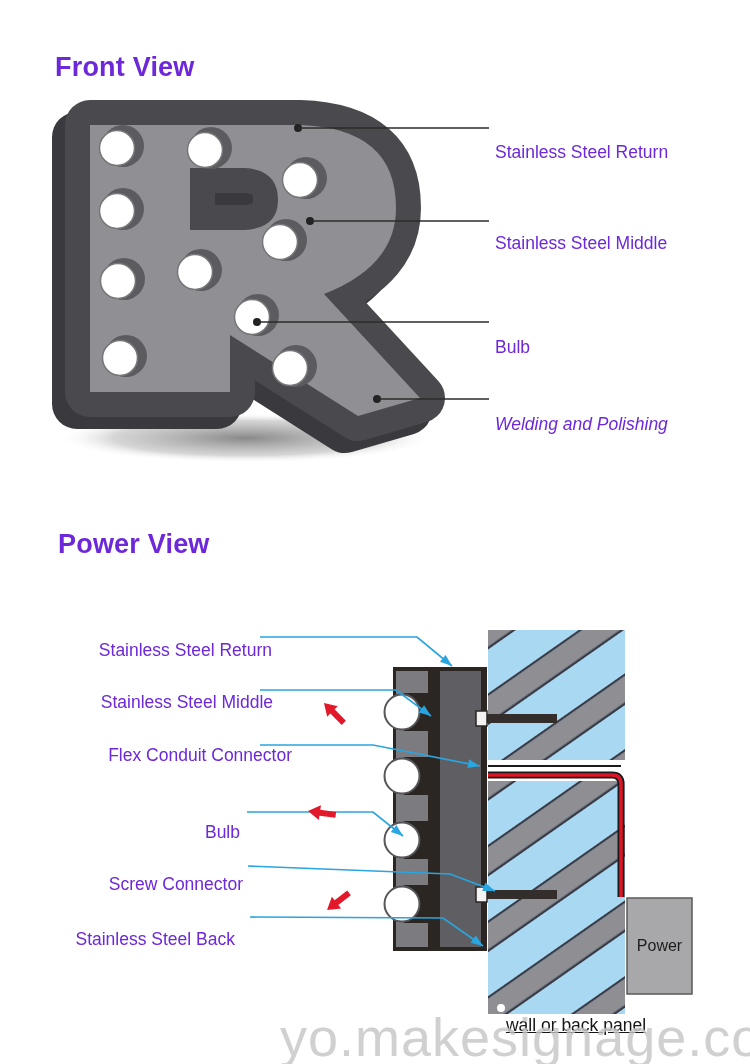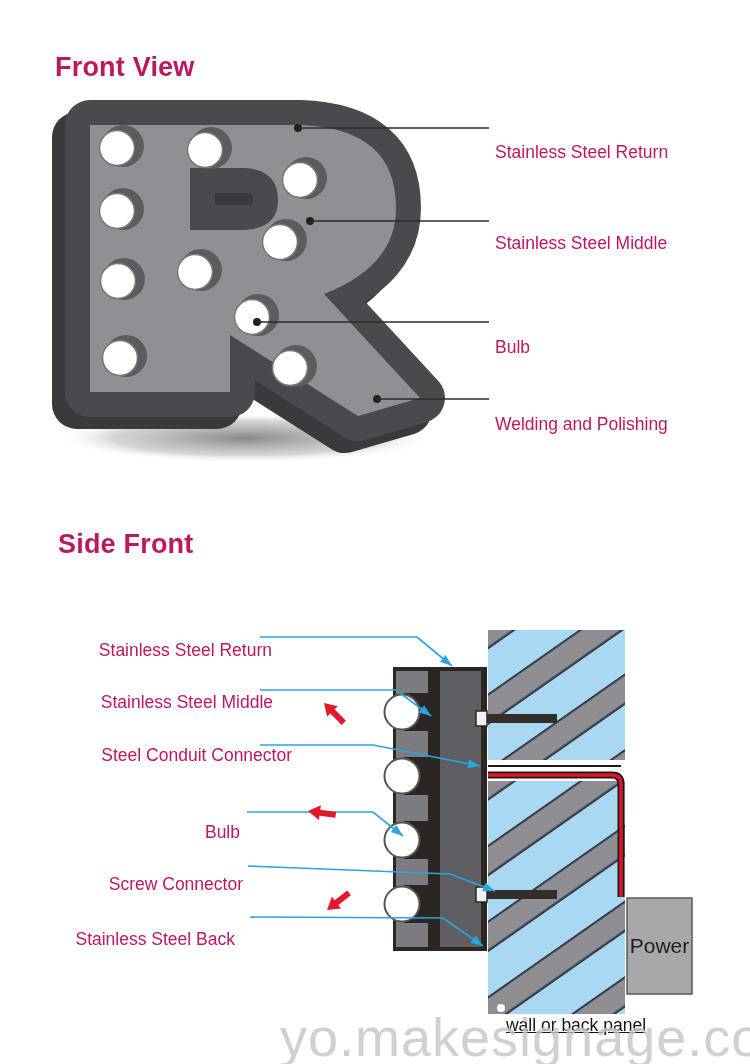--- a/index.html
+++ b/index.html
@@ -1,27 +1,27 @@
 <!DOCTYPE html>
 <html><head>
 <meta charset="utf-8">
 <style>
   html,body{margin:0;padding:0;}
   body{
     width:750px;height:1064px;position:relative;background:#ffffff;
     font-family:"Liberation Sans","DejaVu Sans",sans-serif;overflow:hidden;
   }
   #art{position:absolute;left:0;top:0;z-index:1;}
-  .txt{position:absolute;z-index:3;color:#be185d;white-space:nowrap;}
+  .txt{position:absolute;z-index:3;color:#6d28d9;white-space:nowrap;}
   .title{font-size:27px;font-weight:bold;letter-spacing:.2px;}
   .lbl{font-size:17.5px;margin-top:24px;}
   .lbl.right{text-align:right;}
   .power-box-label{
     position:absolute;z-index:3;display:flex;align-items:center;justify-content:center;
-    font-size:21px;color:#1d1d1d;
+    font-size:16px;color:#1d1d1d;
   }
   .wall-label{position:absolute;z-index:4;font-size:17.5px;color:#151515;text-align:center;white-space:nowrap;text-decoration:underline;}
   .watermark{
     position:absolute;z-index:5;font-size:54px;color:rgba(198,198,198,0.82);
     letter-spacing:1px;white-space:nowrap;
   }
 </style>
 </head>
 <body>
 
@@ -192,27 +192,27 @@
       <path d="M0,0 L12,-7.5 L12,-3 L28,-3 L28,3 L12,3 L12,7.5 Z" transform="translate(327,910) rotate(-38)"></path>
     </g>
   </g>
 </svg>
 
 <div class="txt title" style="left:55px;top:52px;">Front View</div>
 
 <div class="txt lbl" style="left:495px;top:118px;">Stainless Steel Return</div>
 <div class="txt lbl" style="left:495px;top:209px;">Stainless Steel Middle</div>
 <div class="txt lbl" style="left:495px;top:313px;">Bulb</div>
-<div class="txt lbl" style="left:495px;top:390px;">Welding and Polishing</div>
-
-<div class="txt title" style="left:58px;top:529px;">Side Front</div>
+<div class="txt lbl" style="left:495px;top:390px;font-style:italic;">Welding and Polishing</div>
+
+<div class="txt title" style="left:58px;top:529px;">Power View</div>
 
 <div class="txt lbl right" style="left:40px;top:616px;width:232px;">Stainless Steel Return</div>
 <div class="txt lbl right" style="left:40px;top:668px;width:233px;">Stainless Steel Middle</div>
-<div class="txt lbl right" style="left:40px;top:721px;width:252px;">Steel Conduit Connector</div>
+<div class="txt lbl right" style="left:40px;top:721px;width:252px;">Flex Conduit Connector</div>
 <div class="txt lbl right" style="left:40px;top:798px;width:200px;">Bulb</div>
 <div class="txt lbl right" style="left:40px;top:850px;width:203px;">Screw Connector</div>
 <div class="txt lbl right" style="left:32px;top:905px;width:203px;">Stainless Steel Back</div>
 
 <div class="power-box-label" style="left:627px;top:898px;width:65px;height:96px;">Power</div>
 
 <div class="wall-label" style="left:478px;top:1015px;width:196px;">wall or back panel</div>
 
 <div class="watermark" style="left:280px;top:1006px;">yo.makesignage.com</div>
 

